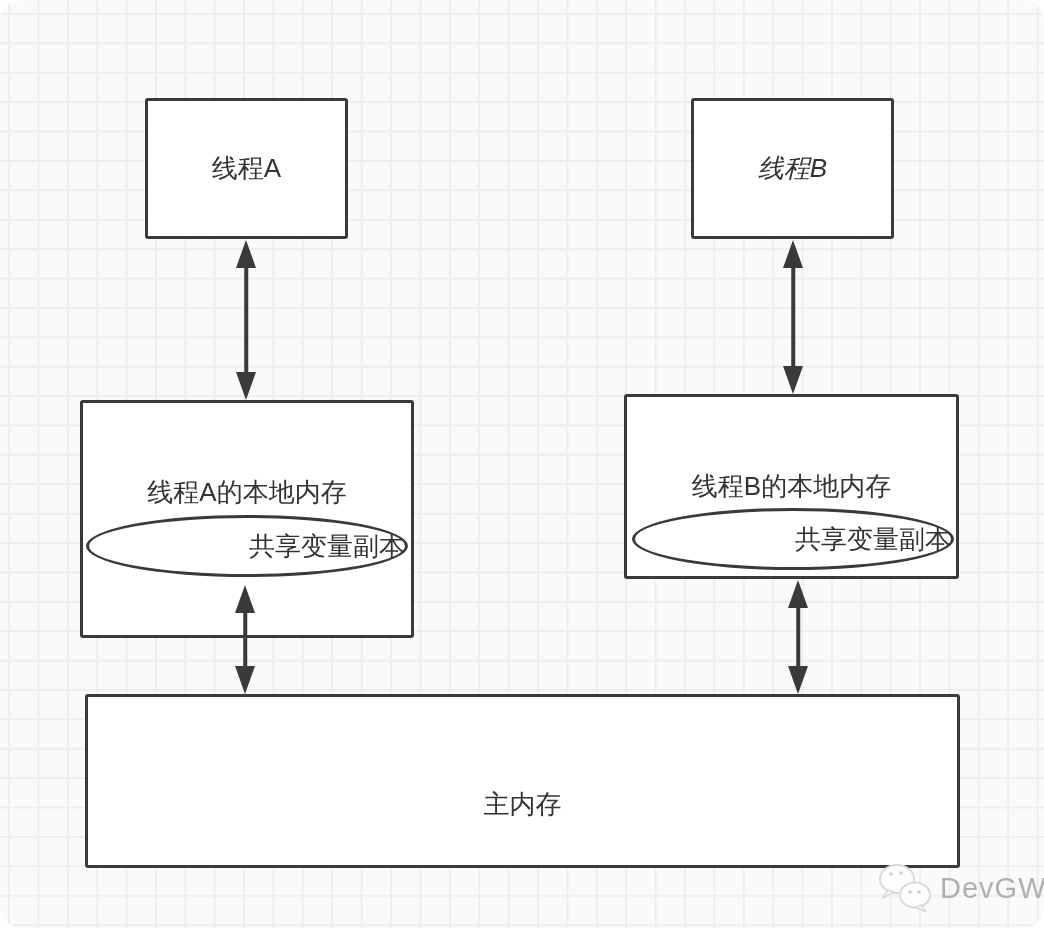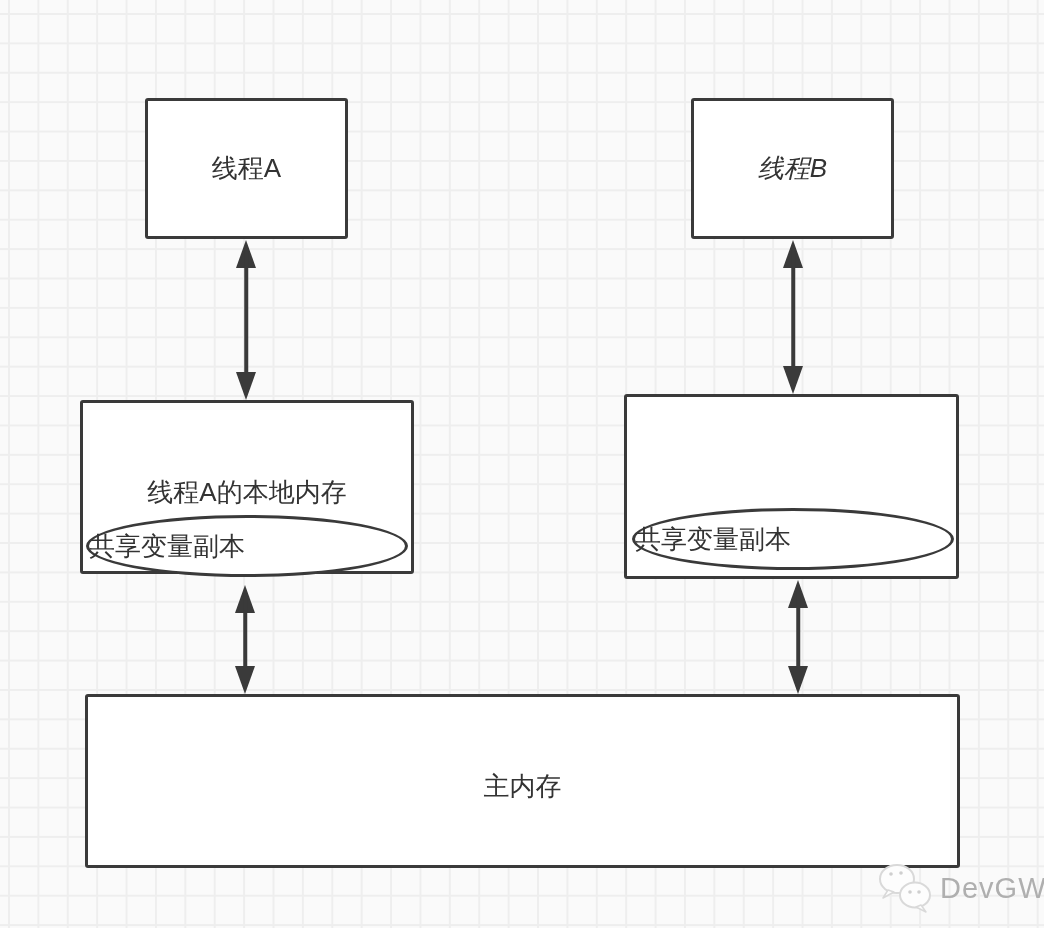--- a/index.html
+++ b/index.html
@@ -14,20 +14,21 @@
     position: relative;
     width: 1044px;
     height: 928px;
     background-color: #fafafa;
     background-image:
       linear-gradient(to right, #eeeeee 2px, transparent 2px),
       linear-gradient(to bottom, #eeeeee 2px, transparent 2px);
     background-size: 29.4px 29.4px;
     background-position: 8px 13px;
     overflow: hidden;
+    border-radius: 21px;
   }
 
   
   .node {
     position: absolute;
     background: #ffffff;
     border: 3px solid #3a3a3a;
     border-radius: 3px;
     font-size: 26px;
     color: #333333;
@@ -47,39 +48,39 @@
   }
 
   
   .ellipse {
     position: absolute;
     background: #ffffff;
     border: 3px solid #3a3a3a;
     border-radius: 50%;
     display: flex;
     align-items: center;
-    justify-content: flex-start;
+    justify-content: flex-end;
     font-size: 26px;
     white-space: nowrap;
   }
 
   
   #thread-a { left: 145px; top: 98px;  width: 203px; height: 141px; }
   #thread-b { left: 691px; top: 98px;  width: 203px; height: 141px; font-style: italic; }
 
-  #local-a  { left: 80px;  top: 400px; width: 334px; height: 174px; }
+  #local-a  { left: 80px;  top: 400px; width: 334px; height: 238px; }
   #local-a .node-label { top: 74px; }
   #local-a .ellipse { left: 3px; top: 112px; width: 322px; height: 62px; }
 
   #local-b  { left: 624px; top: 394px; width: 335px; height: 185px; }
   #local-b .node-label { top: 74px; }
   #local-b .ellipse { left: 5px; top: 111px; width: 322px; height: 62px; }
 
   #main-memory { left: 85px; top: 694px; width: 875px; height: 174px; }
-  #main-memory .node-label { top: 74px; }
+  #main-memory .node-label { top: 92px; }
   #main-memory .ellipse { left: 34px; top: 38px; width: 228px; height: 92px; }
 
   
   .varrow { position: absolute; width: 26px; }
   .varrow::before, .varrow::after {
     content: "";
     position: absolute;
     left: 50%;
     transform: translateX(-50%);
     width: 0; height: 0;
@@ -141,20 +142,21 @@
   </div>
 
   <div class="node" id="local-a">
     <div class="node-label">线程A的本地内存</div>
     <div class="ellipse">
       <span>共享变量副本</span>
     </div>
   </div>
 
   <div class="node" id="local-b">
+    <div class="node-label">线程B的本地内存</div>
     <div class="ellipse">
       <span>共享变量副本</span>
     </div>
   </div>
 
   <div class="varrow" id="arrow-a2">
     <div class="shaft"></div>
   </div>
 
   <div class="varrow" id="arrow-b2">

